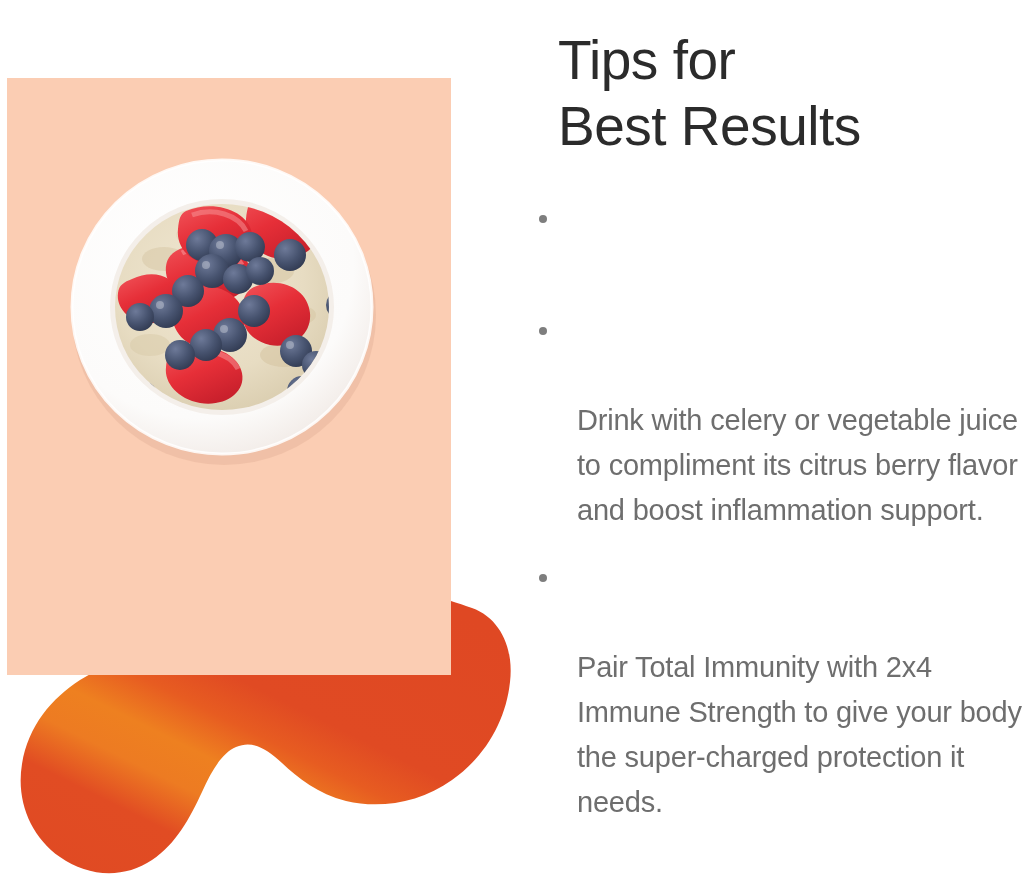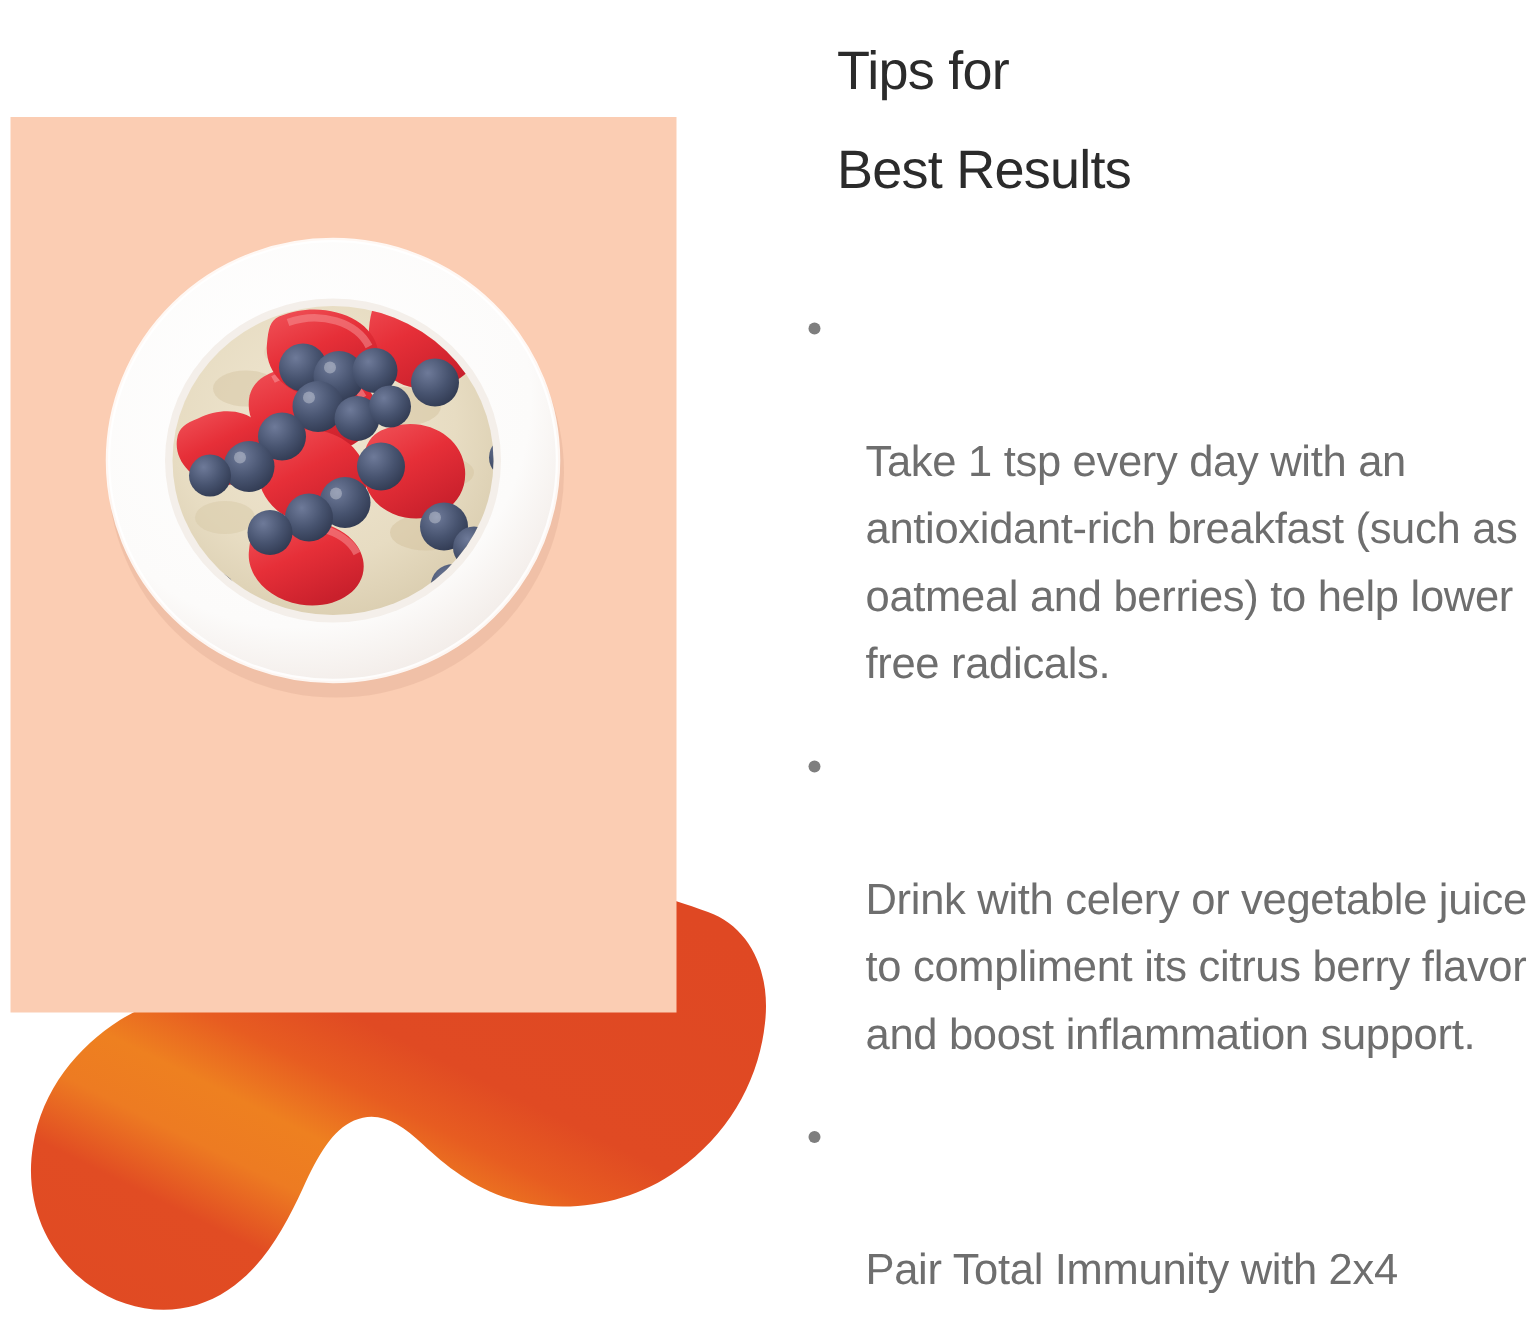--- a/index.html
+++ b/index.html
@@ -75,21 +75,21 @@
     width: 512px;
     height: 880px;
   }
 
   .headline {
     position: absolute;
     left: 46px;
     top: -10px;
     width: 460px;
     color: #2B2B2B;
-    font-size: 36px;
+    font-size: 55px;
     line-height: 66px;
     font-weight: 400;
     letter-spacing: -0.5px;
     white-space: pre-line;
   }
 
   .tips-list {
     position: absolute;
     left: 14px;
     top: 196px;
@@ -264,21 +264,20 @@
   </div>
 
   <div class="text-col">
 
     <h1 class="headline">Tips for
 Best Results</h1>
 
     <ul class="tips-list">
       <li class="tip">
         <span class="tip-bullet"></span>
-        <span>Take 1 tsp every day with an antioxidant-rich breakfast (such as  oatmeal and berries) to help lower free radicals.</span>
       </li>
       <li class="tip">
         <span class="tip-bullet"></span>
         <span>Drink with celery or vegetable juice to compliment its citrus berry flavor and boost inflammation support.</span>
       </li>
       <li class="tip">
         <span class="tip-bullet"></span>
         <span>Pair Total Immunity with 2x4 Immune Strength to give your body the super-charged protection it needs.</span>
       </li>
     </ul>

